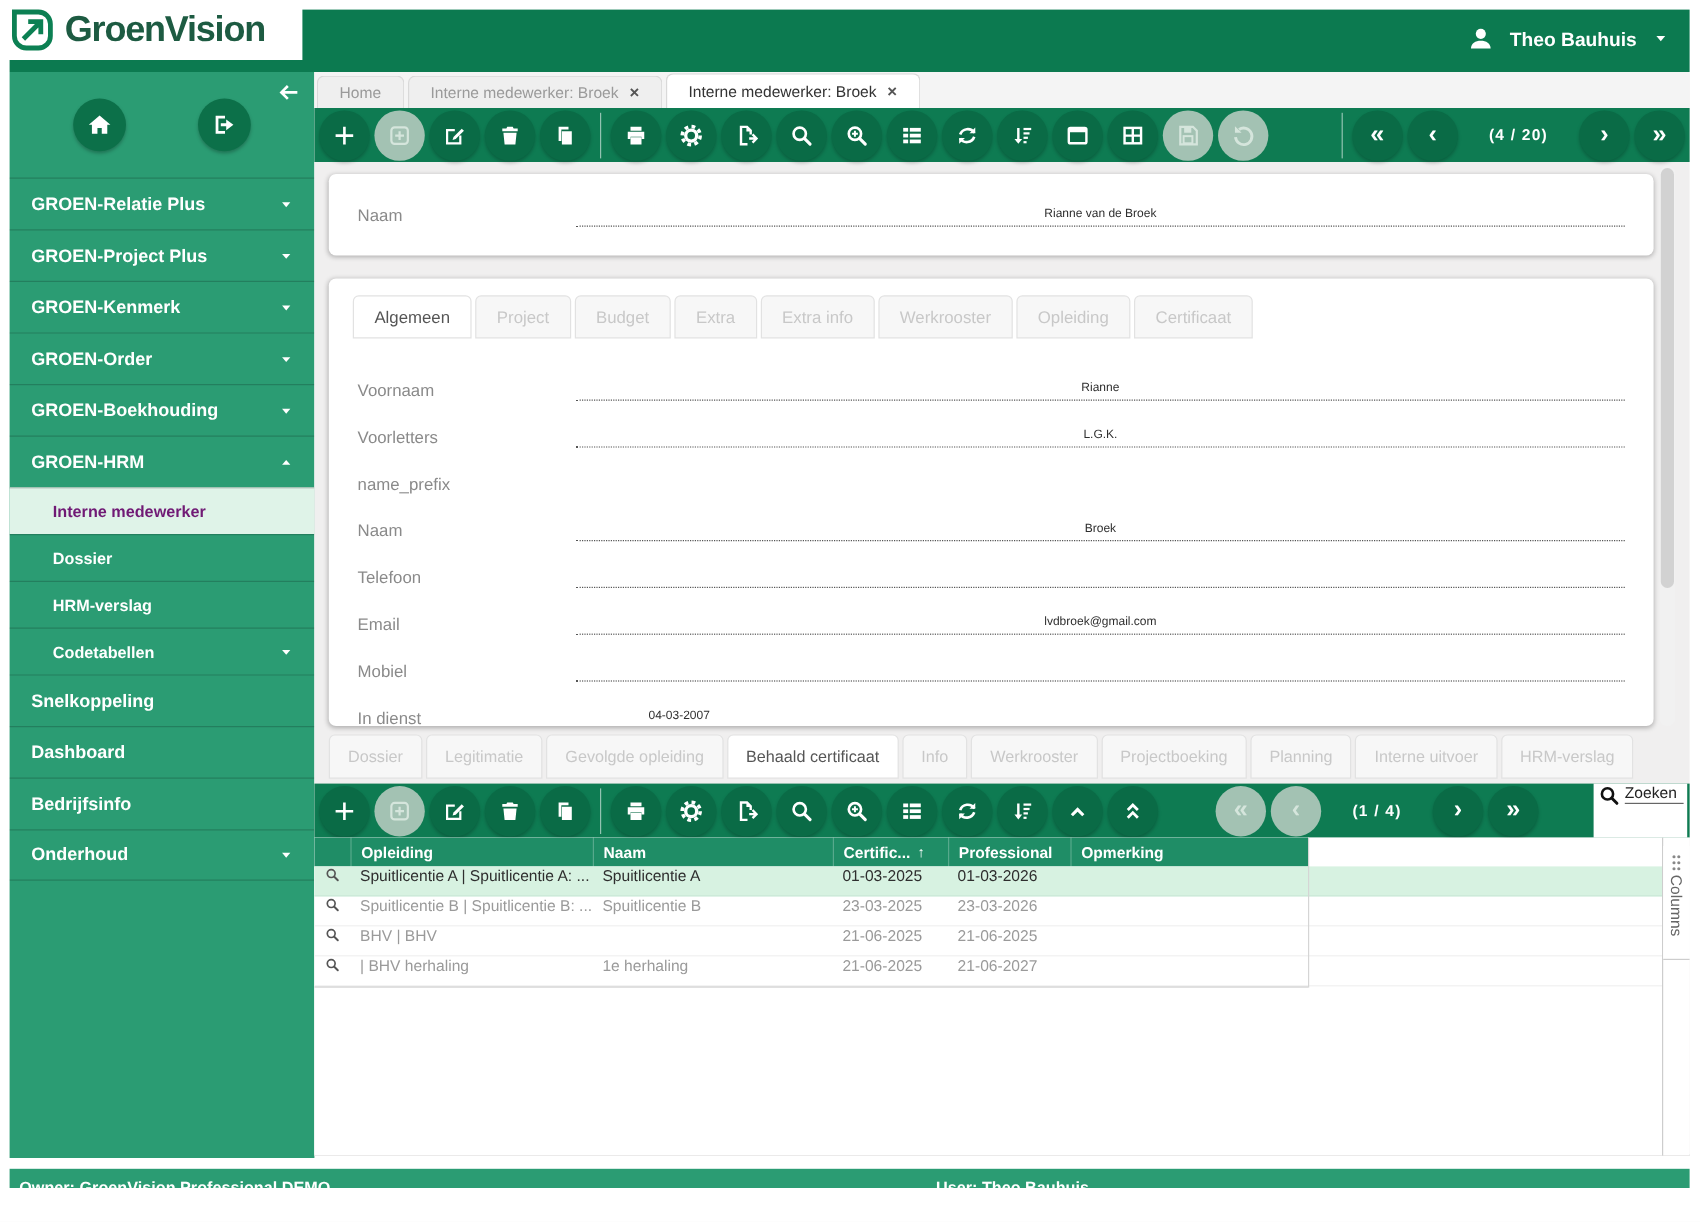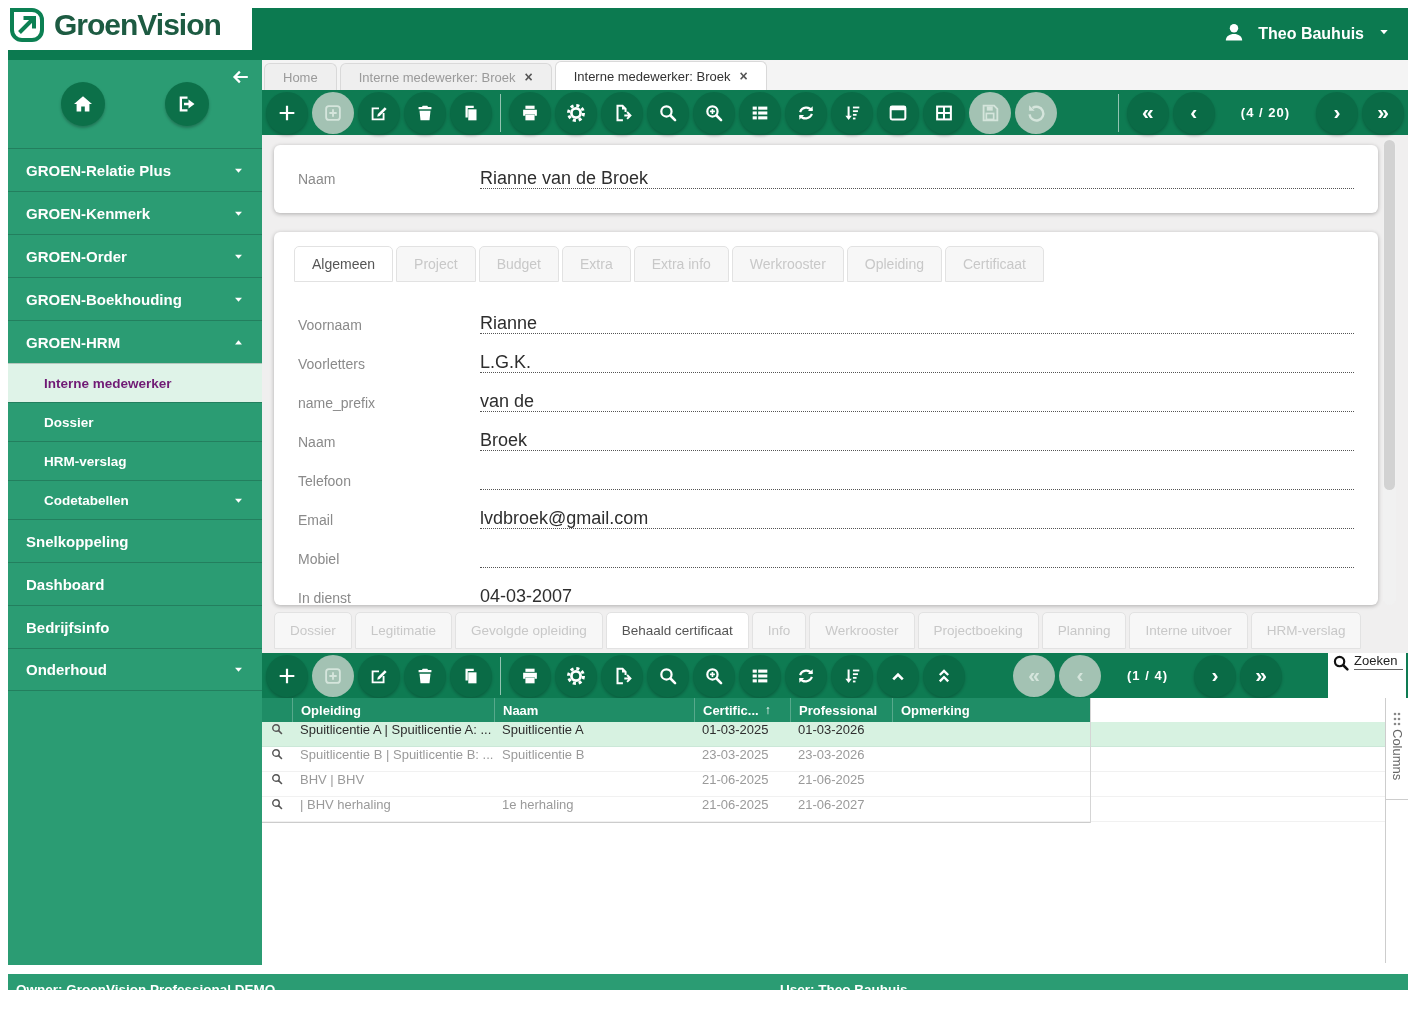--- a/index.html
+++ b/index.html
@@ -52,21 +52,21 @@
   .tb-search svg{width:20px;height:20px;color:#111;min-width:20px;}
   .tb-search .sl{font-size:13px;color:#222;border-bottom:1px solid #666;flex:1;padding-bottom:1px;}
 
   
   .card{position:absolute;left:12px;width:1104px;background:#fff;border-radius:6px;box-shadow:0 1px 4px rgba(0,0,0,.28);}
   .card-one{top:85px;height:68px;display:flex;align-items:center;}
   .card-two{top:172px;height:373px;overflow:hidden;}
   .field{display:flex;align-items:center;height:39px;padding-left:24px;}
   .card-one .field{height:68px;width:100%;}
   .flabel{width:182px;min-width:182px;font-size:14px;color:#8A8A8A;}
-  .fval{flex:1;margin-right:24px;border-bottom:1px dotted #555;font-size:18px;color:#2E2E2E;height:19px;line-height:17px;white-space:nowrap;}
+  .fval{flex:1;margin-right:24px;border-bottom:1px dotted #555;font-size:10px;color:#2E2E2E;height:19px;line-height:17px;white-space:nowrap;text-align:center;}
   .fval.short{flex:none;width:172px;}
   .ftabs{display:flex;gap:3px;padding:14px 0 12px 20px;}
   .ftab,.dtab{height:36px;padding:0 17px;background:#F7F7F7;border:1px solid #E2E2E2;border-radius:5px 5px 0 0;font-size:14px;color:#C8C8C8;display:flex;align-items:center;cursor:pointer;white-space:nowrap;}
   .ftab.active,.dtab.active{background:#fff;color:#555;}
   .fields-list{margin-top:11px;}
 
   .vscroll{position:absolute;left:1121px;top:78px;width:13px;height:467px;background:#F1F1F1;border-radius:7px;}
   .vthumb{position:absolute;left:1px;top:2px;width:11px;height:350px;background:#D2D2D2;border-radius:6px;}
 
   
@@ -148,20 +148,28 @@
     <div class="side-menu" id="sideMenu">
         <div class="side-item">
           <span class="lbl">GROEN-Relatie Plus</span>
           <span class="sicaret">
             <svg viewBox="0 0 24 24" fill="currentColor">
               <path d="M6.5 9h11L12 15.5z"></path>
             </svg>
           </span>
         </div>
         <div class="side-item">
+          <span class="lbl">GROEN-Project Plus</span>
+          <span class="sicaret">
+            <svg viewBox="0 0 24 24" fill="currentColor">
+              <path d="M6.5 9h11L12 15.5z"></path>
+            </svg>
+          </span>
+        </div>
+        <div class="side-item">
           <span class="lbl">GROEN-Kenmerk</span>
           <span class="sicaret">
             <svg viewBox="0 0 24 24" fill="currentColor">
               <path d="M6.5 9h11L12 15.5z"></path>
             </svg>
           </span>
         </div>
         <div class="side-item">
           <span class="lbl">GROEN-Order</span>
           <span class="sicaret">
@@ -395,21 +403,20 @@
           <div class="field">
             <span class="flabel">Voornaam</span>
             <div class="fval">Rianne</div>
           </div>
           <div class="field">
             <span class="flabel">Voorletters</span>
             <div class="fval">L.G.K.</div>
           </div>
           <div class="field">
             <span class="flabel">name_prefix</span>
-            <div class="fval">van de</div>
           </div>
           <div class="field">
             <span class="flabel">Naam</span>
             <div class="fval">Broek</div>
           </div>
           <div class="field">
             <span class="flabel">Telefoon</span>
             <div class="fval"></div>
           </div>
           <div class="field">

